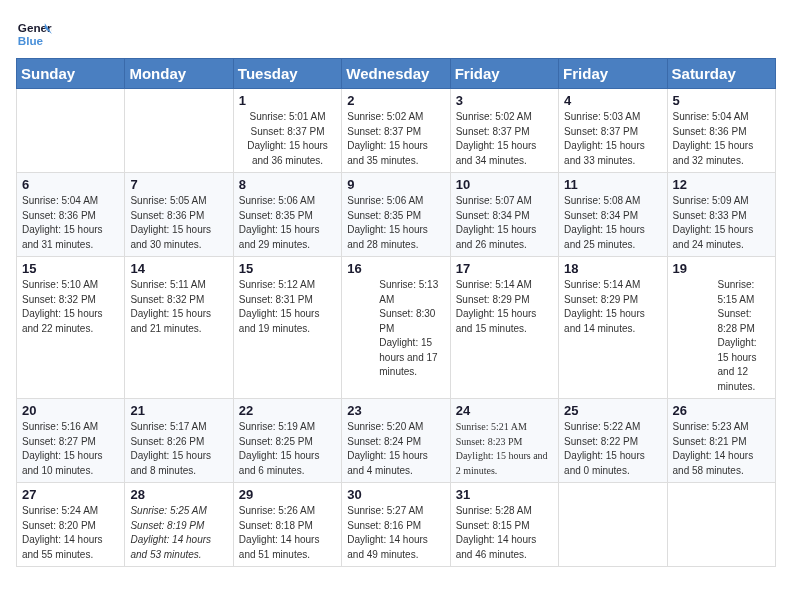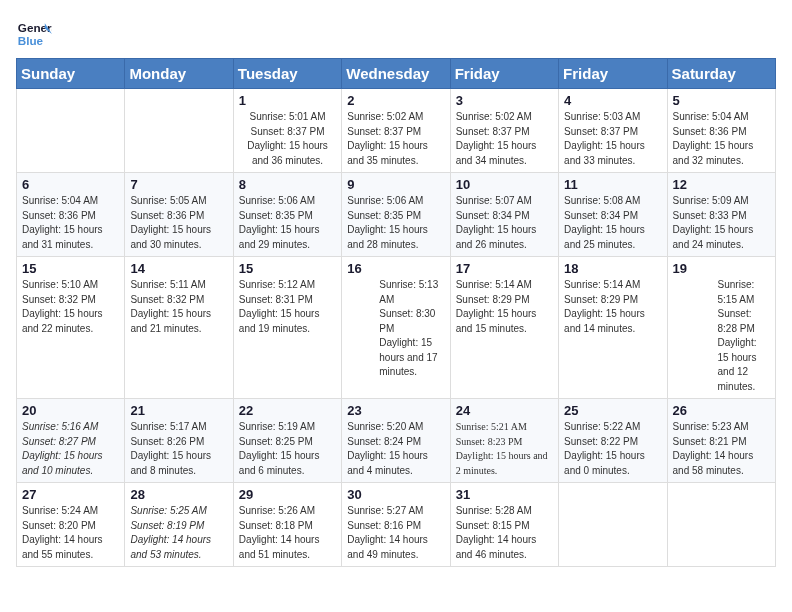--- a/index.html
+++ b/index.html
@@ -229,21 +229,21 @@
         <td>
           <span class="day-number">19</span>
           <div class="day-info" style="white-space: pre-line; margin-left: 45px;">Sunrise: 5:15 AM
 Sunset: 8:28 PM
 Daylight: 15 hours and 12 minutes.</div>
         </td>
       </tr>
       <tr>
         <td>
           <span class="day-number">20</span>
-          <div class="day-info" style="white-space: pre-line; font-style: italic;">Sunrise: 5:16 AM
+          <div class="day-info" style="white-space: pre-line;">Sunrise: 5:16 AM
 Sunset: 8:27 PM
 Daylight: 15 hours and 10 minutes.</div>
         </td>
         <td>
           <span class="day-number">21</span>
           <div class="day-info" style="white-space: pre-line;">Sunrise: 5:17 AM
 Sunset: 8:26 PM
 Daylight: 15 hours and 8 minutes.</div>
         </td>
         <td>

